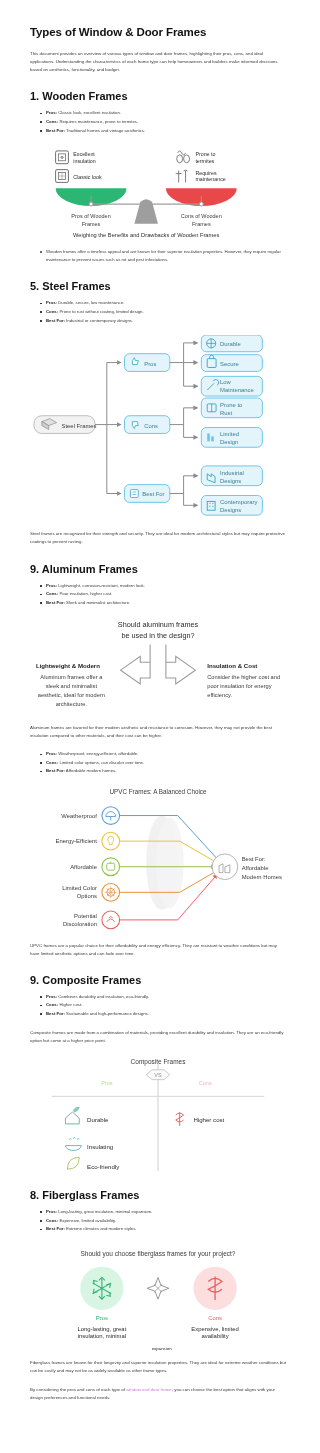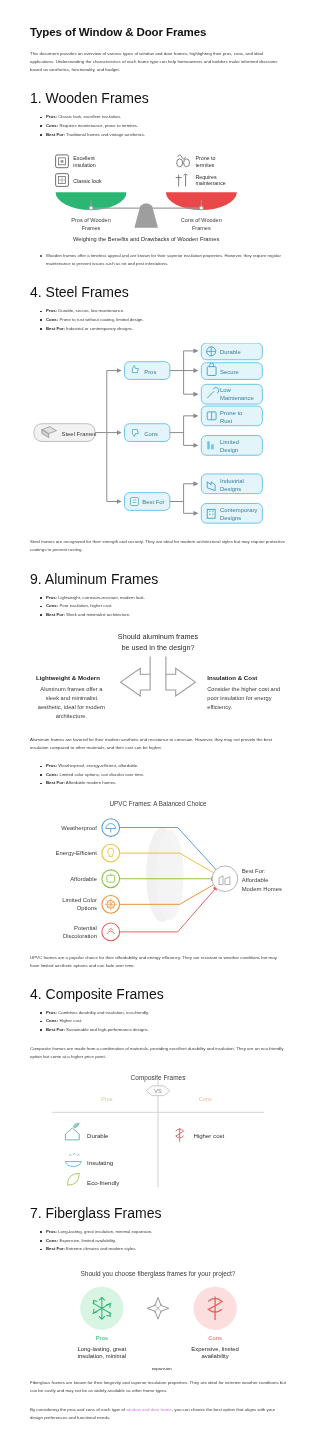--- a/index.html
+++ b/index.html
@@ -20,22 +20,22 @@
     margin-bottom: 12px;
   }
   p.body-text {
     font-size: 4.4px;
     line-height: 1.85;
     color: #3b3b3b;
     margin-bottom: 10px;
     text-align: left;
   }
   h2.section-title {
-    font-size: 14px;
-    font-weight: 400;
+    font-size: 11px;
+    font-weight: 700;
     color: #111;
     margin: 16px 0 7px 0;
   }
   ul.bullets { list-style: none; margin: 0 0 10px 10px; }
   ul.bullets li {
     font-size: 4.3px;
     line-height: 2.0;
     color: #3b3b3b;
     position: relative;
     padding-left: 6px;
@@ -130,21 +130,21 @@
       <text x="174" y="74" font-size="5.6" fill="#3b3b3b" text-anchor="middle" font-family="Liberation Sans, sans-serif">Cons of Wooden</text>
       <text x="174" y="82" font-size="5.6" fill="#3b3b3b" text-anchor="middle" font-family="Liberation Sans, sans-serif">Frames</text>
       <text x="118" y="93" font-size="5.8" fill="#2b2b2b" text-anchor="middle" font-family="Liberation Sans, sans-serif">Weighing the Benefits and Drawbacks of Wooden Frames</text>
     </svg>
   </div>
 
   <ul class="note-list">
     <li>Wooden frames offer a timeless appeal and are known for their superior insulation properties. However, they require regular maintenance to prevent issues such as rot and pest infestations.</li>
   </ul>
 
-  <h2 class="section-title">4. Steel Frames</h2>
+  <h2 class="section-title">5. Steel Frames</h2>
   <ul class="bullets">
     <li><b>Pros:</b> <span>Durable, secure, low maintenance.</span></li>
     <li><b>Cons:</b> <span>Prone to rust without coating, limited design.</span></li>
     <li><b>Best For:</b> <span>Industrial or contemporary designs.</span></li>
   </ul>
 
   <div class="figure">
     <svg viewBox="0 0 260 190" xmlns="http://www.w3.org/2000/svg">
       <defs>
         <marker id="arr" markerWidth="5" markerHeight="5" refX="4" refY="2.5" orient="auto">
@@ -358,21 +358,21 @@
         <path d="M192 88 v-7 l4 -2 v9 z M198 88 v-6 l5 -2 v8 z" fill="none" stroke="#9a9a9a" stroke-width="0.8"></path>
         <text x="215" y="76" font-size="6" fill="#3b3b3b" font-family="Liberation Sans, sans-serif">Best For:</text>
         <text x="215" y="85" font-size="6" fill="#3b3b3b" font-family="Liberation Sans, sans-serif">Affordable</text>
         <text x="215" y="94" font-size="6" fill="#3b3b3b" font-family="Liberation Sans, sans-serif">Modern Homes</text>
       </g>
     </svg>
   </div>
 
   <p class="body-text">UPVC frames are a popular choice for their affordability and energy efficiency. They are resistant to weather conditions but may have limited aesthetic options and can fade over time.</p>
 
-  <h2 class="section-title">4. Composite Frames</h2>
+  <h2 class="section-title">9. Composite Frames</h2>
   <ul class="bullets">
     <li><b>Pros:</b> <span>Combines durability and insulation, eco-friendly.</span></li>
     <li><b>Cons:</b> <span>Higher cost.</span></li>
     <li><b>Best For:</b> <span>Sustainable and high-performance designs.</span></li>
   </ul>
 
   <p class="body-text">Composite frames are made from a combination of materials, providing excellent durability and insulation. They are an eco-friendly option but come at a higher price point.</p>
 
   <div class="figure">
     <svg viewBox="0 0 260 120" xmlns="http://www.w3.org/2000/svg">
@@ -402,21 +402,21 @@
         <text x="58" y="116" font-size="6.2" fill="#2b2b2b" font-family="Liberation Sans, sans-serif">Eco-friendly</text>
       </g>
 
       <g>
         <path d="M152 58 v14 M148 61 q4 -4 8 0 q-4 3 -8 5 q4 4 8 0" fill="none" stroke="#e06a68" stroke-width="1"></path>
         <text x="166" y="68" font-size="6.2" fill="#2b2b2b" font-family="Liberation Sans, sans-serif">Higher cost</text>
       </g>
     </svg>
   </div>
 
-  <h2 class="section-title">7. Fiberglass Frames</h2>
+  <h2 class="section-title">8. Fiberglass Frames</h2>
   <ul class="bullets">
     <li><b>Pros:</b> <span>Long-lasting, great insulation, minimal expansion.</span></li>
     <li><b>Cons:</b> <span>Expensive, limited availability.</span></li>
     <li><b>Best For:</b> <span>Extreme climates and modern styles.</span></li>
   </ul>
 
   <div class="figure">
     <svg viewBox="0 0 260 100" xmlns="http://www.w3.org/2000/svg">
       <text x="130" y="12" font-size="6.6" fill="#3b3b3b" text-anchor="middle" font-family="Liberation Sans, sans-serif">Should you choose fiberglass frames for your project?</text>
 

